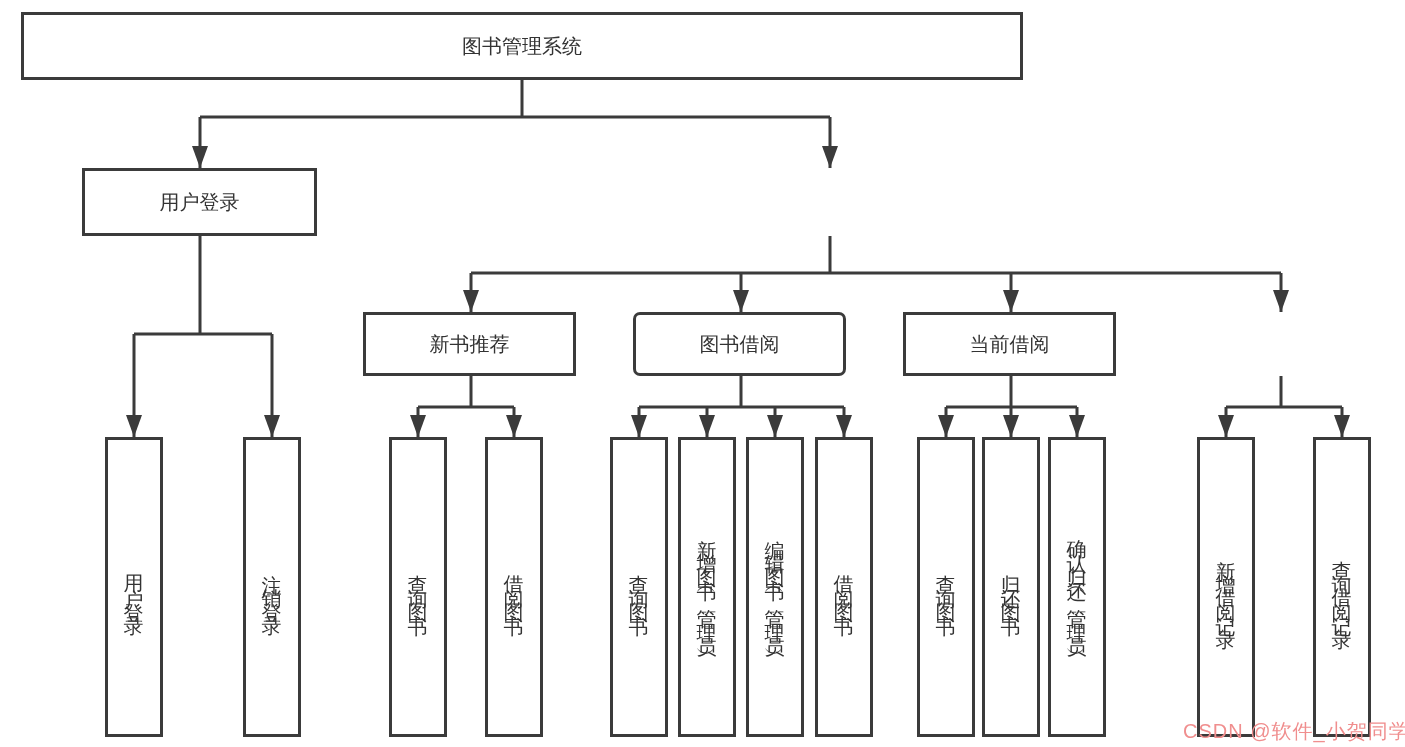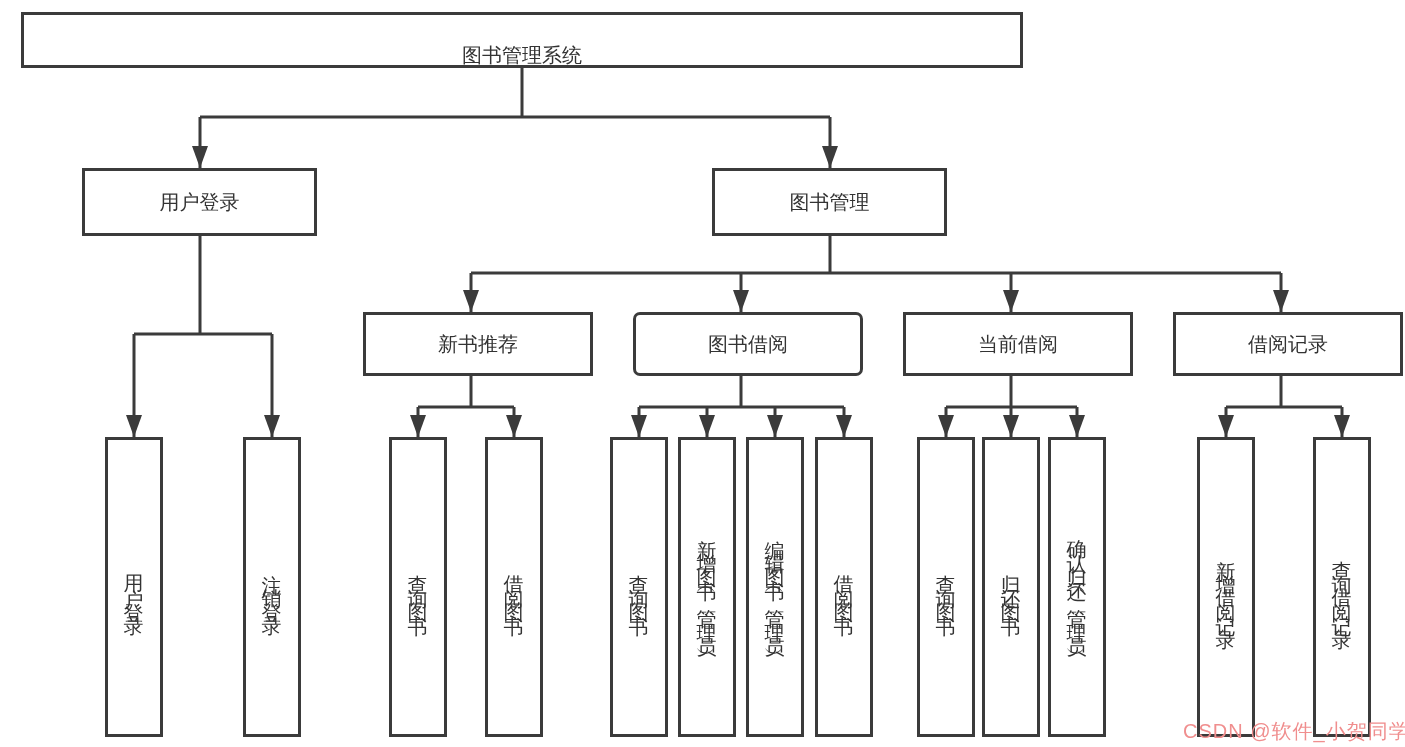--- a/index.html
+++ b/index.html
@@ -29,23 +29,23 @@
     border: 3px solid #3b3b3b;
     display: flex;
     align-items: center;
     justify-content: center;
     color: #333333;
     font-size: 20px;
     line-height: 1;
     z-index: 2;
     white-space: nowrap;
   }
-  .node-root   { left: 21px;  top: 12px;  width: 1002px; height: 56px; align-items: flex-end; }
+  .node-root   { left: 21px;  top: 12px;  width: 1002px; height: 68px; }
   .node-l2     { top: 168px;  width: 235px; height: 68px; }
-  .node-l3     { top: 312px;  width: 230px; height: 64px; }
+  .node-l3     { top: 312px;  width: 213px; height: 64px; }
   .leaf        { top: 437px;  width: 58px;  height: 300px; }
   .leaf .vtext {
     writing-mode: vertical-lr;
     text-orientation: mixed;
     letter-spacing: 14px;
     line-height: 1;
     font-size: 20px;
     color: #333333;
   }
   .watermark {
@@ -104,35 +104,29 @@
     </g>
   </svg>
 
   <div class="node node-root">
     <span>图书管理系统</span>
   </div>
 
   <div class="node node-l2" style="left:82px;">
     <span>用户登录</span>
   </div>
-  <div class="node node-l2" style="left:712px;">
-    <span>图书管理</span>
-  </div>
 
   <div class="node node-l3" style="left:363px;">
     <span>新书推荐</span>
   </div>
   <div class="node node-l3" style="left:633px;border-radius:7px;">
     <span>图书借阅</span>
   </div>
   <div class="node node-l3" style="left:903px;text-align:right;">
     <span>当前借阅</span>
-  </div>
-  <div class="node node-l3" style="left:1173px;">
-    <span>借阅记录</span>
   </div>
 
   <div class="node leaf" style="left:105px;">
     <span class="vtext">用户登录</span>
   </div>
   <div class="node leaf" style="left:243px;">
     <span class="vtext">注销登录</span>
   </div>
   <div class="node leaf" style="left:389px;">
     <span class="vtext">查询图书</span>

